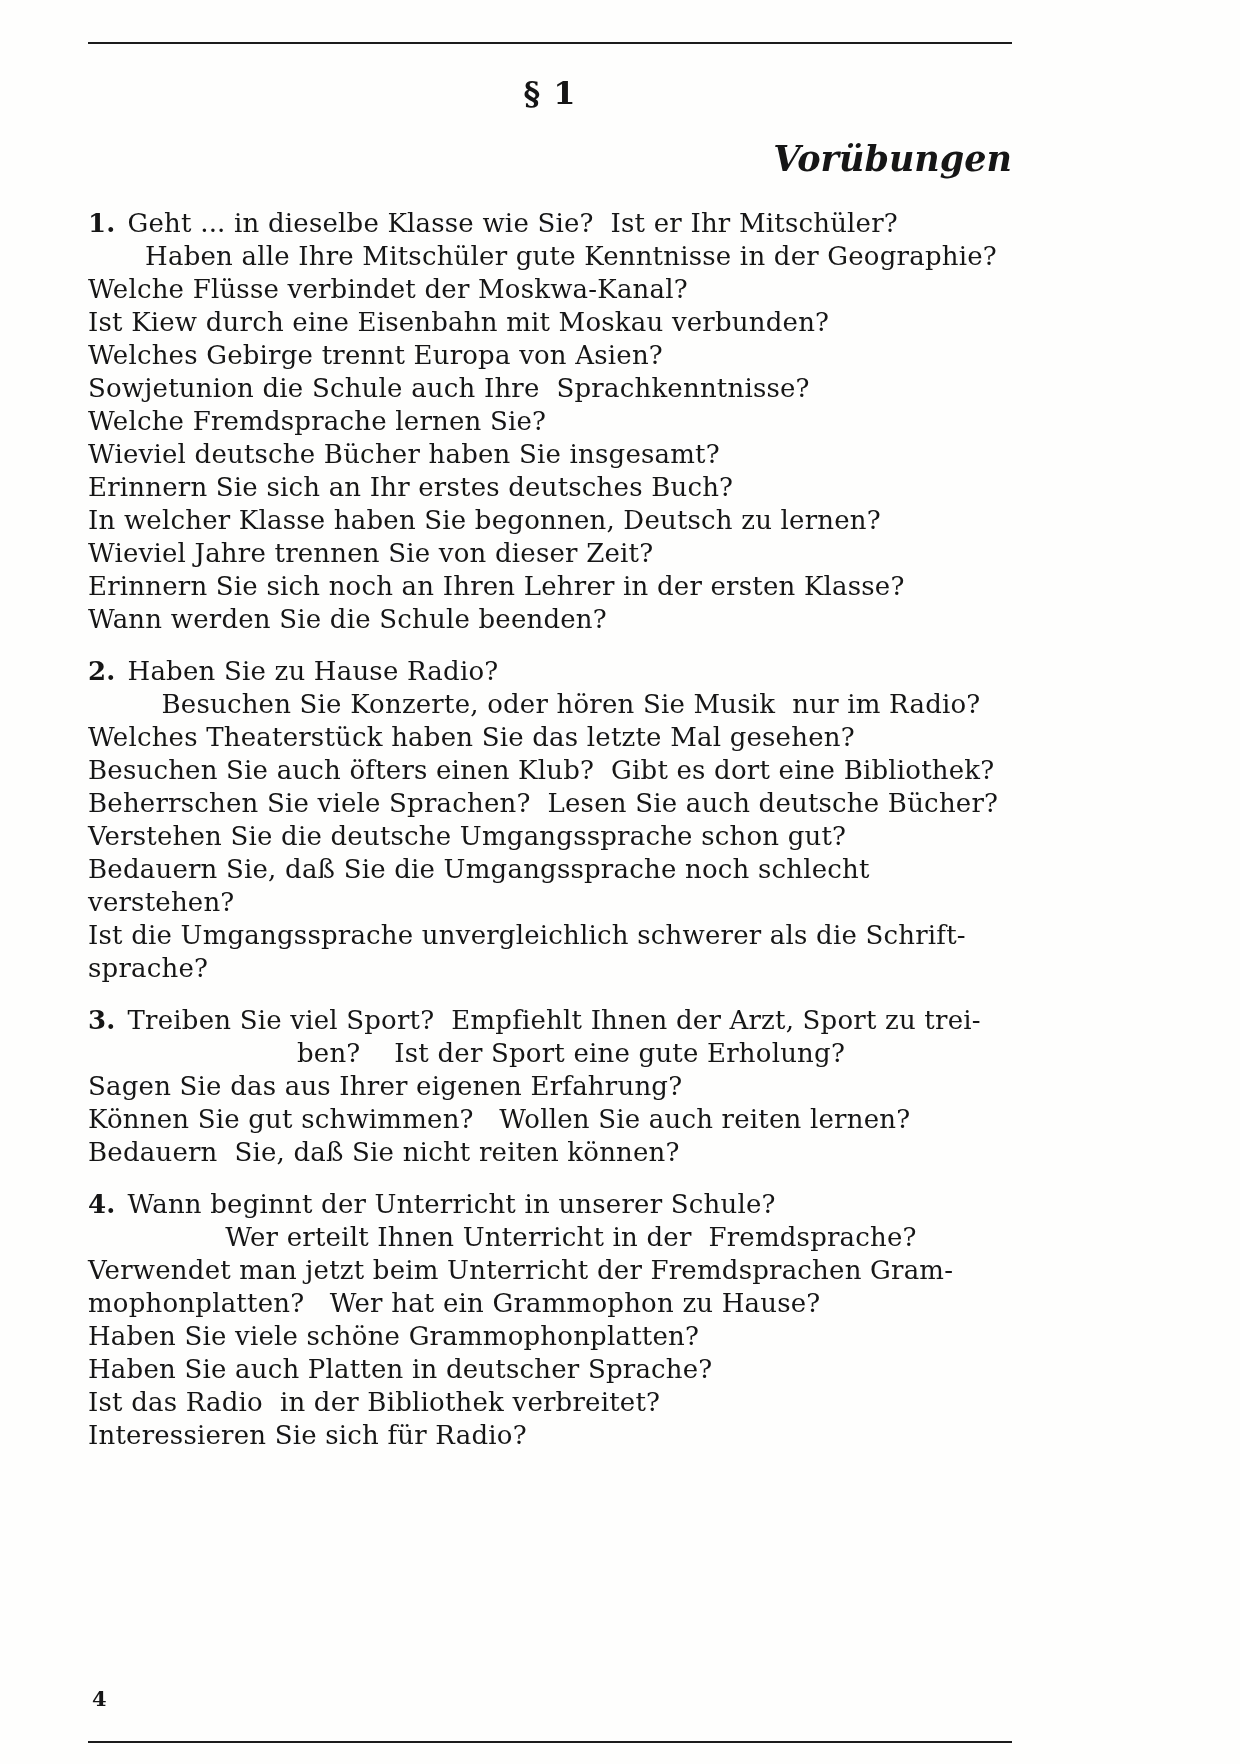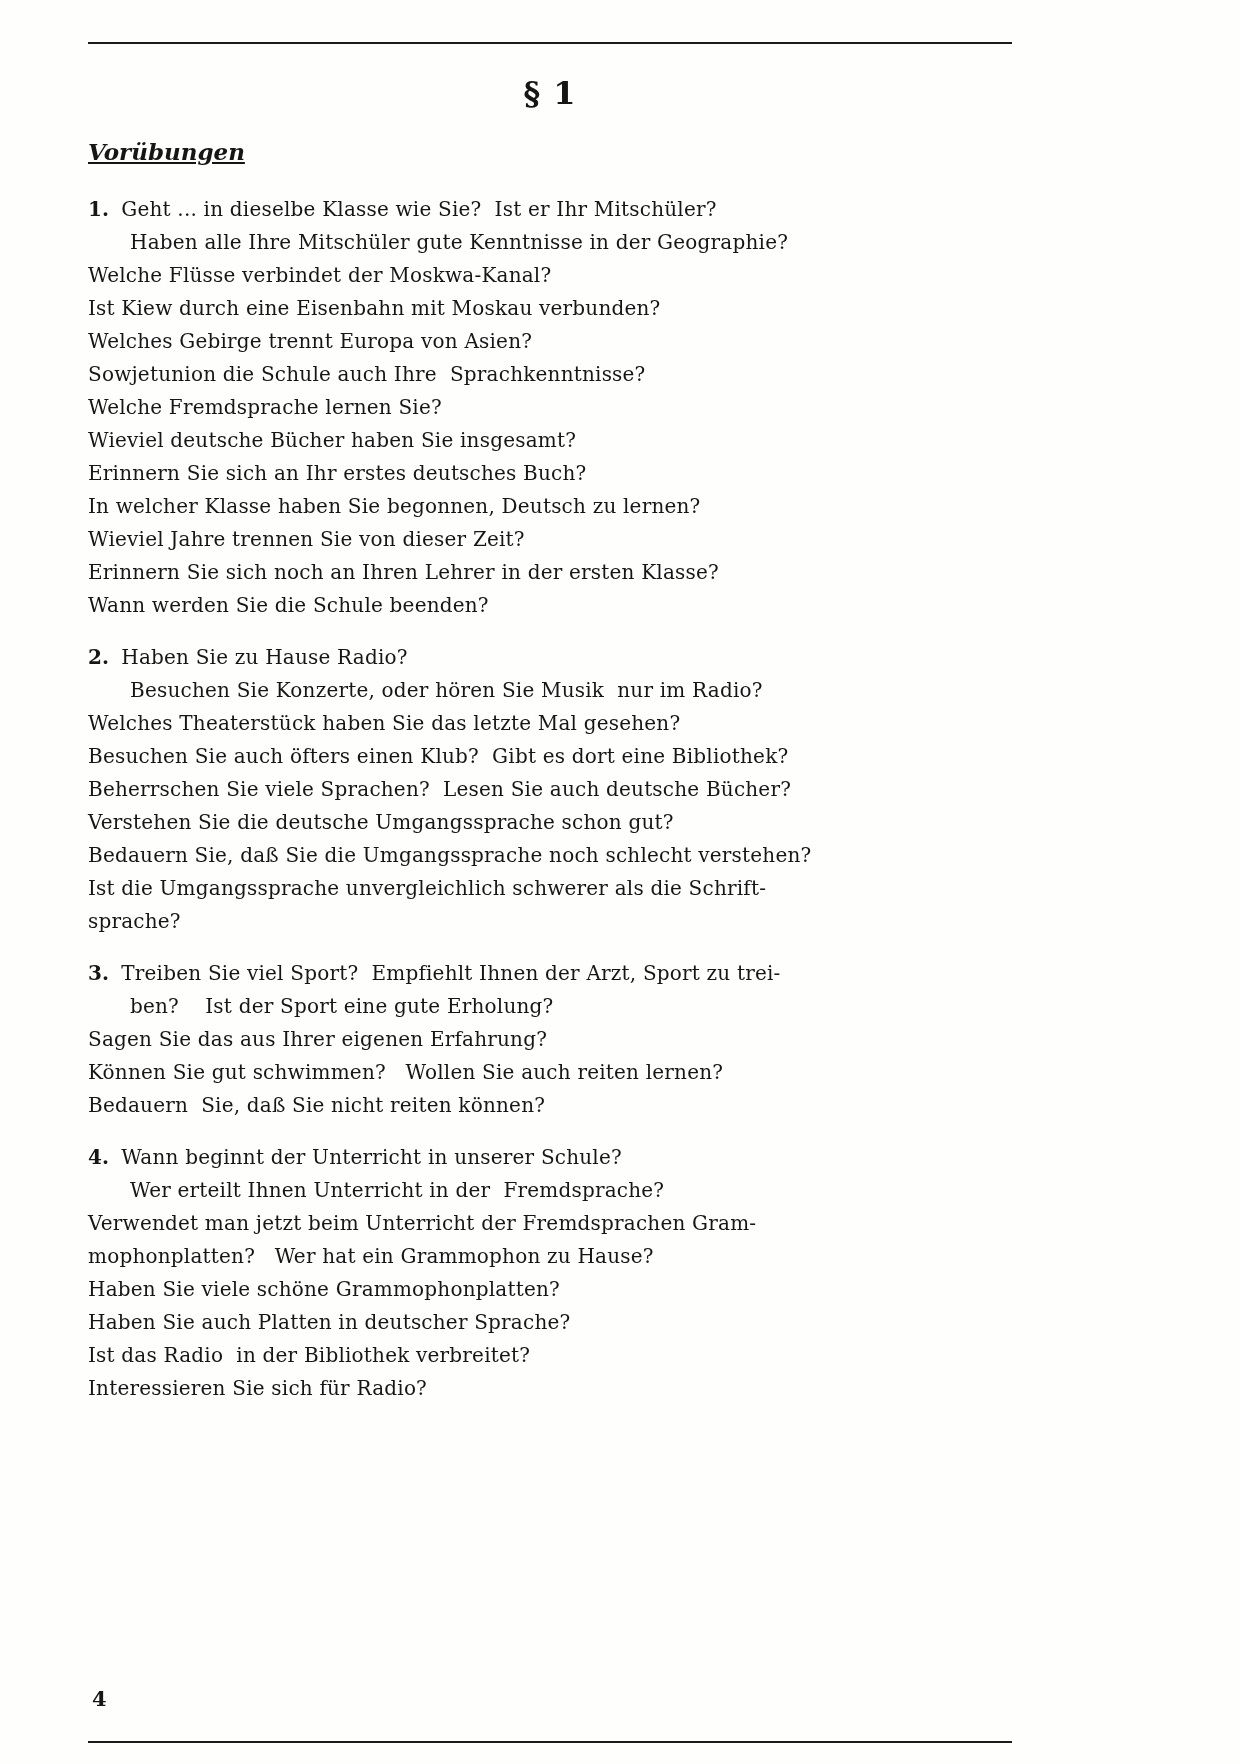--- a/index.html
+++ b/index.html
@@ -33,40 +33,40 @@
   }
   h1.section-heading {
     margin: 30px 0 0 0;
     text-align: center;
     font-size: 32px;
     font-weight: bold;
     letter-spacing: 1px;
   }
   h2.page-title {
     margin: 26px 0 28px 0;
-    text-align: left;
-    font-size: 23px;
+    text-align: right;
+    font-size: 35px;
     font-weight: bold;
     font-style: italic;
-    text-decoration: underline;
   }
   .section { margin: 0; }
   .section + .section { margin-top: 19px; }
   .line {
-    font-size: 20px;
+    font-size: 26px;
     line-height: 33px;
     white-space: pre-wrap;
     letter-spacing: 0.2px;
   }
   .line .num {
     font-weight: bold;
     margin-right: 12px;
   }
   .line.indented {
     padding-left: 42px;
+    text-align: center;
   }
   .page-number {
     position: absolute;
     left: 92px;
     top: 1686px;
     font-size: 21px;
     font-weight: bold;
   }
 </style>
 </head>

